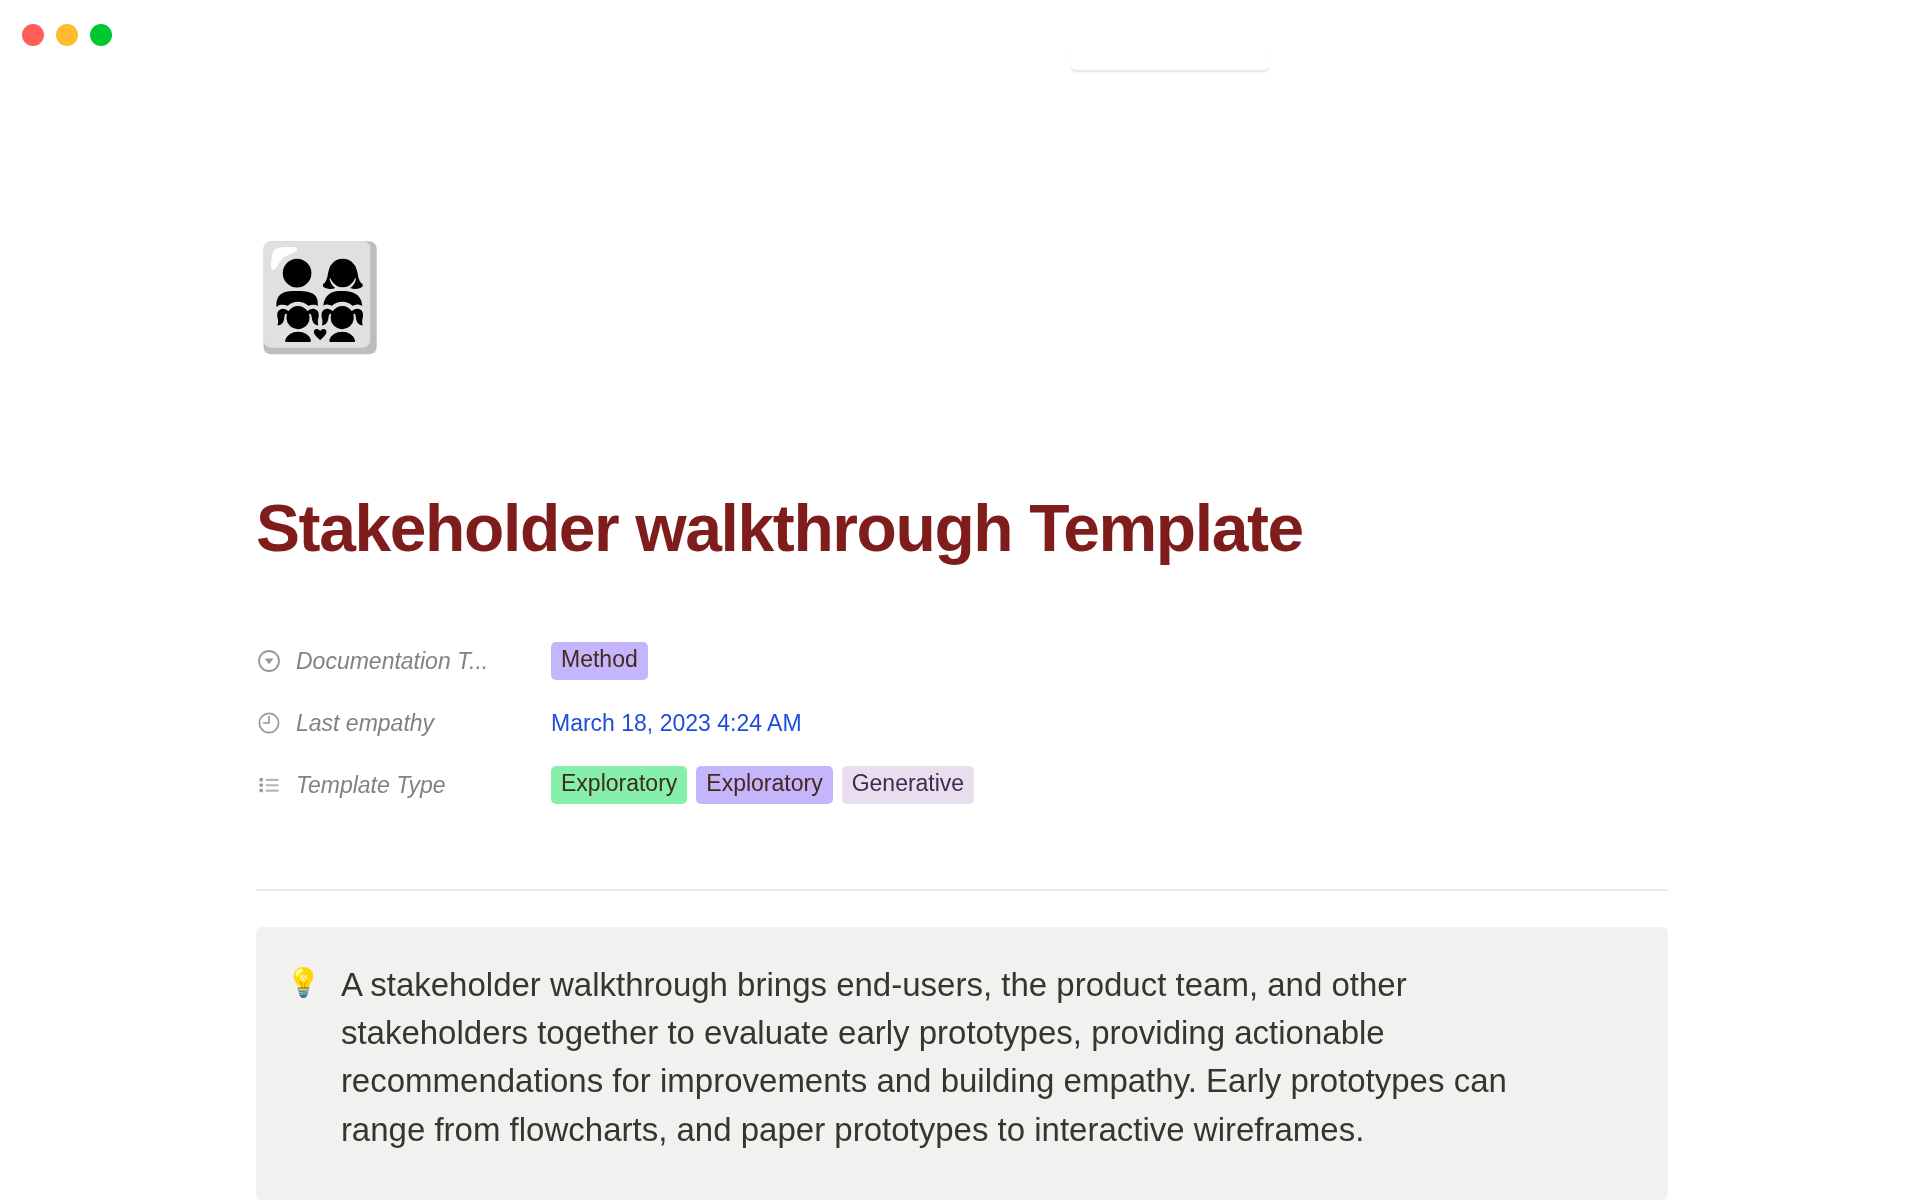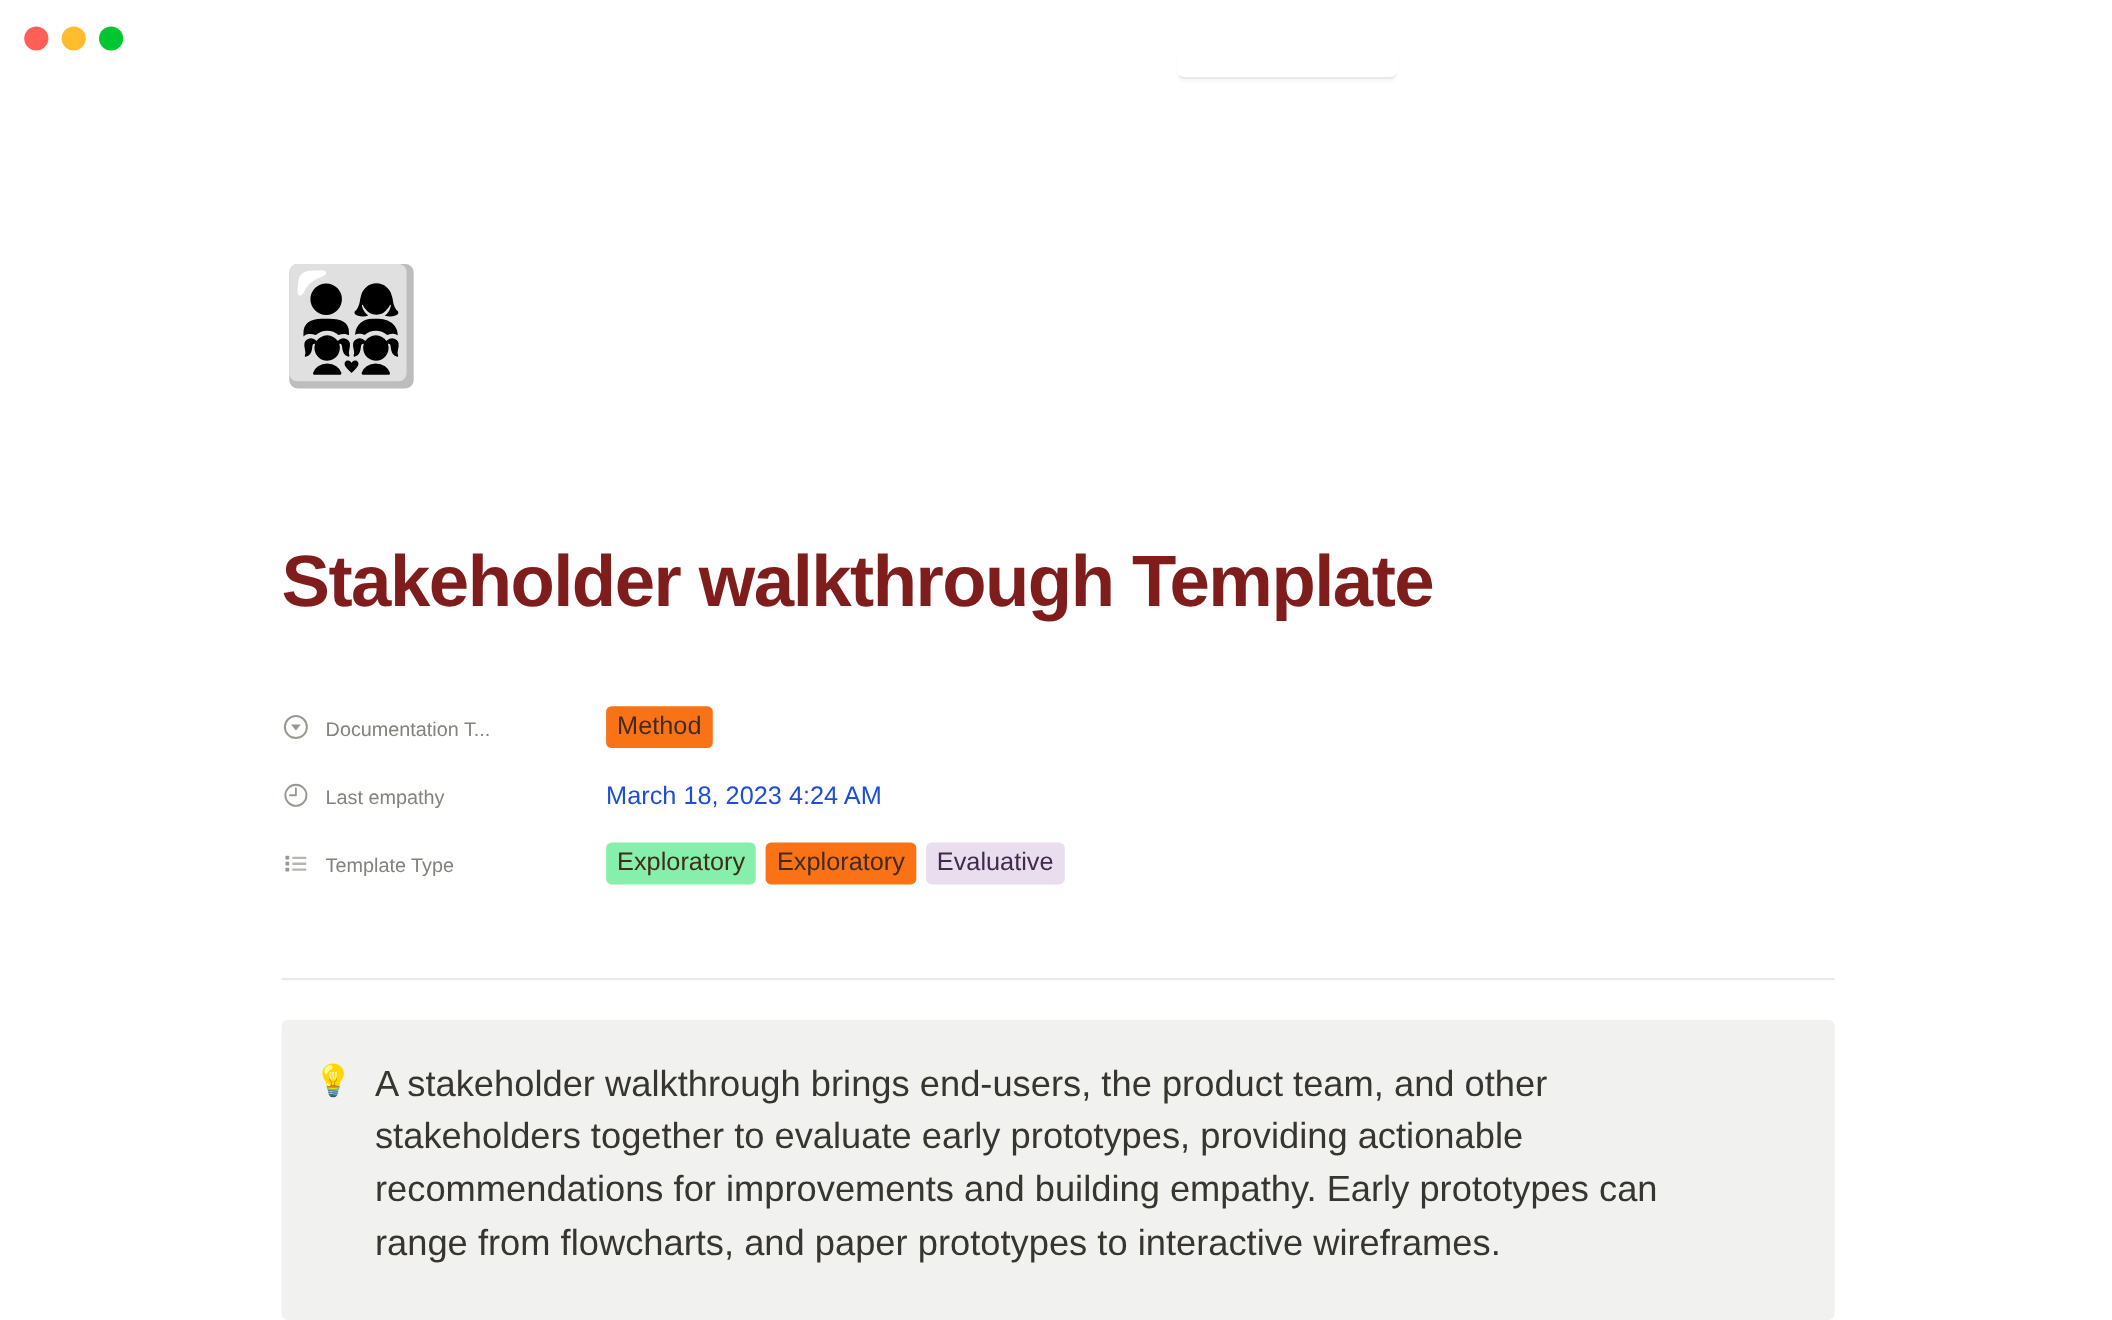--- a/index.html
+++ b/index.html
@@ -74,28 +74,29 @@
     left:0; top:630px;
     width:1412px;
   }
   .prop-row{
     display:flex;
     align-items:center;
     height:62px;
   }
   .prop-label{
     display:flex;
-    align-items:flex-end;
+    align-items:flex-start;
     gap:14px;
     width:295px;
     flex:0 0 295px;
     color:#908D88;
-    font-size:18px;
+    font-size:23px;
     white-space:nowrap;
     overflow:hidden;
+    font-style:italic;
   }
   .prop-label-text{ color:#85817C; }
   .prop-icon{
     width:26px; height:26px;
     flex:0 0 26px;
     display:flex; align-items:center; justify-content:center;
     color:#9B9892;
   }
   .prop-value{
     display:flex;
@@ -107,21 +108,21 @@
   .prop-value.plain{ color:#1d4ed8; }
 
   .tag{
     display:inline-block;
     padding:4px 10px 6px 10px;
     border-radius:5px;
     font-size:23px;
     line-height:1.18;
     white-space:nowrap;
   }
-  .tag-brown{  background:#f97316; color:#442A1E; }
+  .tag-brown{  background:#c4b5fd; color:#442A1E; }
   .tag-yellow{ background:#86efac; color:#402C1B; }
   .tag-purple{ background:#E8DEEE; color:#412A4D; }
 
   
   .divider{
     position:absolute;
     left:0; top:889px;
     width:1412px; height:2px;
     background:#EAEAE8;
   }
@@ -213,21 +214,21 @@
               <rect x="9.6" y="6.8" width="13" height="2.1" rx="1" fill="#B8B5B0"></rect>
               <rect x="9.6" y="12.2" width="13" height="2.1" rx="1" fill="#B8B5B0"></rect>
               <rect x="9.6" y="17.6" width="13" height="2.1" rx="1" fill="#B8B5B0"></rect>
             </svg>
           </span>
           <span class="prop-label-text">Template Type</span>
         </div>
         <div class="prop-value">
           <span class="tag tag-yellow">Exploratory</span>
           <span class="tag tag-brown">Exploratory</span>
-          <span class="tag tag-purple">Evaluative</span>
+          <span class="tag tag-purple">Generative</span>
         </div>
       </div>
 
     </div>
 
     <div class="divider"></div>
 
     <div class="callout">
       <span class="callout-emoji">💡</span>
       <div class="callout-text">A stakeholder walkthrough brings end-users, the product team, and other stakeholders together to evaluate early prototypes, providing actionable recommendations for improvements and building empathy. Early prototypes can range from flowcharts, and paper prototypes to interactive wireframes.</div>

